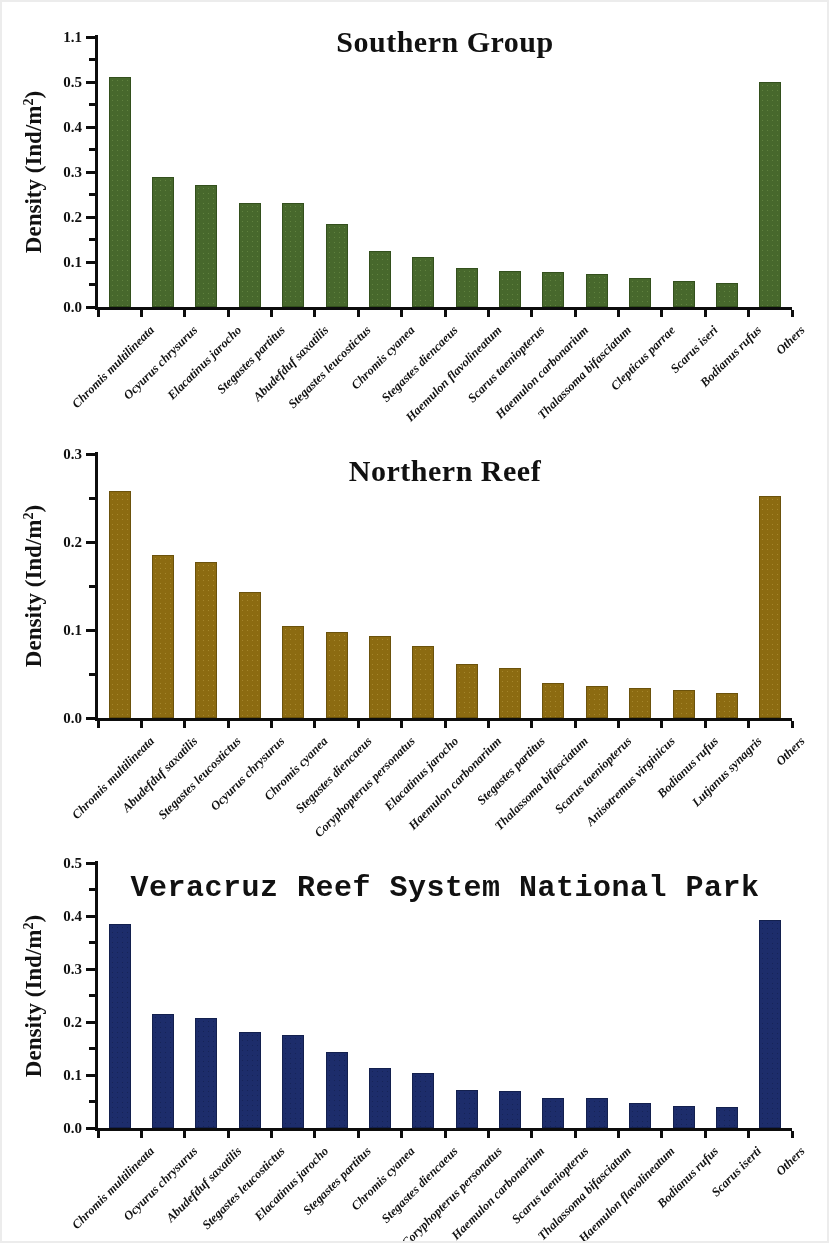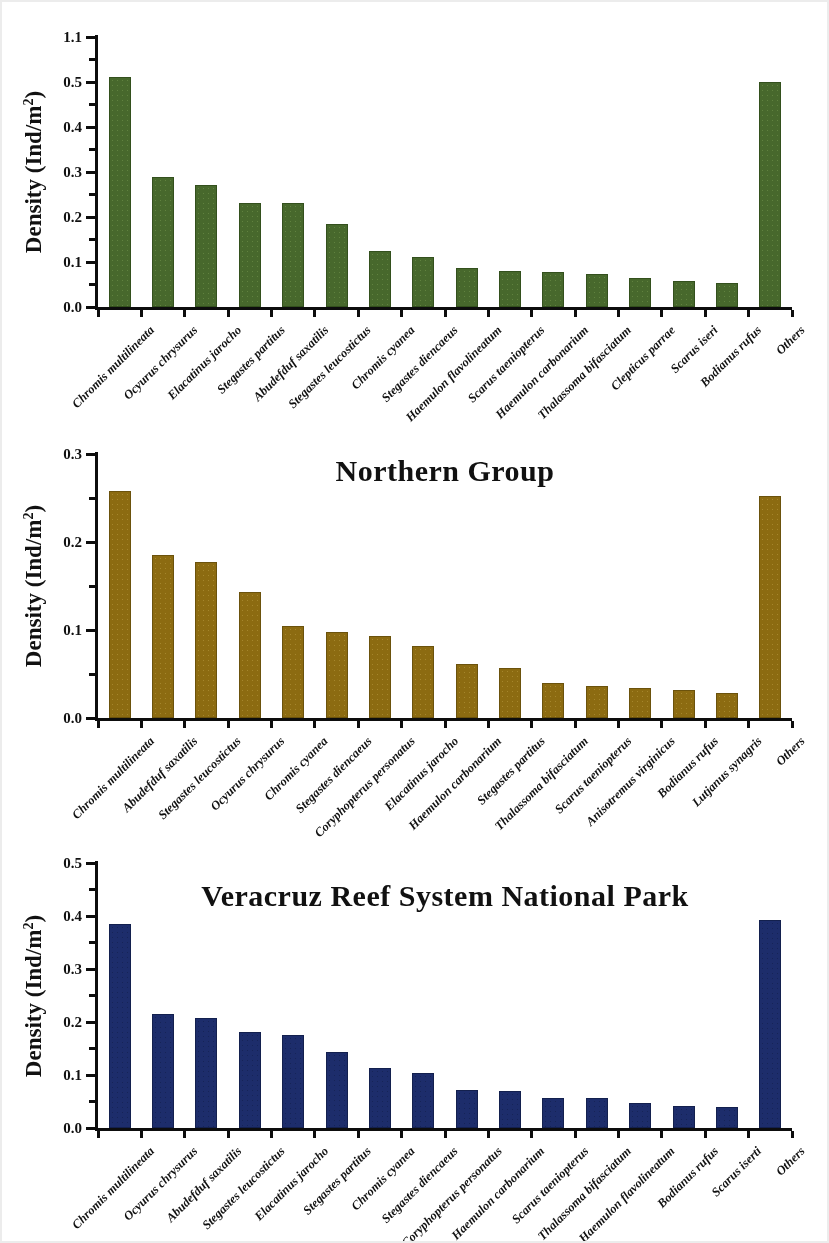--- a/index.html
+++ b/index.html
@@ -15,21 +15,21 @@
   .plot{position:absolute;left:96px;width:694px;}
   .panel-1 .plot{top:35px;height:270px;}
   .panel-2 .plot{top:28px;height:264px;}
   .panel-3 .plot{top:17px;height:265px;}
   .chart-title{
     position:absolute;left:0;right:0;text-align:center;top:-12px;
     font-size:30px;font-weight:bold;color:#111;white-space:nowrap;
     letter-spacing:0.5px;
   }
   .panel-2 .chart-title{top:0px;}
-  .panel-3 .chart-title{top:16px;}
+  .panel-3 .chart-title{top:8px;font-family:Liberation Mono, monospace;}
   .yaxis-line{position:absolute;left:-3px;top:-2px;bottom:0;width:3px;background:#0d0d0d;}
   .xaxis-line{position:absolute;left:-3px;bottom:-3px;height:3px;width:697px;background:#0d0d0d;}
   .ylab{
     position:absolute;left:-64px;top:50%;
     transform:translate(-50%,-50%) rotate(-90deg);
     font-size:23px;font-weight:bold;color:#111;white-space:nowrap;
   }
   .ylab sup{font-size:14px;}
   .ytick{position:absolute;height:3px;background:#0d0d0d;}
   .ytick.major{width:9px;left:-12px;}
@@ -46,20 +46,21 @@
     transform-origin:100% 0;transform:rotate(-45deg);
   }
 </style>
 </head>
 <body>
 
 <div class="figure">
 
   <div class="panel panel-1">
     <div class="plot">
+      <div class="chart-title">Southern Group</div>
       <div class="ylab"><span>Density (Ind/m</span><sup>2</sup><span>)</span></div>
       <div class="yaxis-line"></div>
       <div class="xaxis-line"></div>
     <div class="ytick major" style="top: 268.5px;"></div>
         <div class="yticklabel" style="top: 261px;">0.0</div>
         <div class="ytick minor" style="top: 246px;"></div>
         <div class="ytick major" style="top: 223.5px;"></div>
         <div class="yticklabel" style="top: 216px;">0.1</div>
         <div class="ytick minor" style="top: 201px;"></div>
         <div class="ytick major" style="top: 178.5px;"></div>
@@ -123,21 +124,21 @@
         <div class="xcatlabel" style="top: 286px; right: 80.75px;">Scarus iseri</div>
         <div class="bar" style="left: 617.938px; width: 22px; top: 246px; height: 24px; background-color: rgb(71, 104, 44); border: 1px solid rgb(51, 80, 29); background-image: radial-gradient(circle, rgb(96, 130, 63) 0.8px, transparent 0.9px); background-size: 5px 5px;"></div>
         <div class="xcatlabel" style="top: 286px; right: 37.375px;">Bodianus rufus</div>
         <div class="bar" style="left: 661.312px; width: 22px; top: 45px; height: 225px; background-color: rgb(71, 104, 44); border: 1px solid rgb(51, 80, 29); background-image: radial-gradient(circle, rgb(96, 130, 63) 0.8px, transparent 0.9px); background-size: 5px 5px;"></div>
         <div class="xcatlabel" style="top: 286px; right: -6px;">Others</div>
       </div>
   </div>
 
   <div class="panel panel-2">
     <div class="plot">
-      <div class="chart-title">Northern Group</div>
+      <div class="chart-title">Northern Reef</div>
       <div class="ylab"><span>Density (Ind/m</span><sup>2</sup><span>)</span></div>
       <div class="yaxis-line"></div>
       <div class="xaxis-line"></div>
     <div class="ytick major" style="top: 262.5px;"></div>
         <div class="yticklabel" style="top: 255px;">0.0</div>
         <div class="ytick minor" style="top: 218.5px;"></div>
         <div class="ytick major" style="top: 174.5px;"></div>
         <div class="yticklabel" style="top: 167px;">0.1</div>
         <div class="ytick minor" style="top: 130.5px;"></div>
         <div class="ytick major" style="top: 86.5px;"></div>

